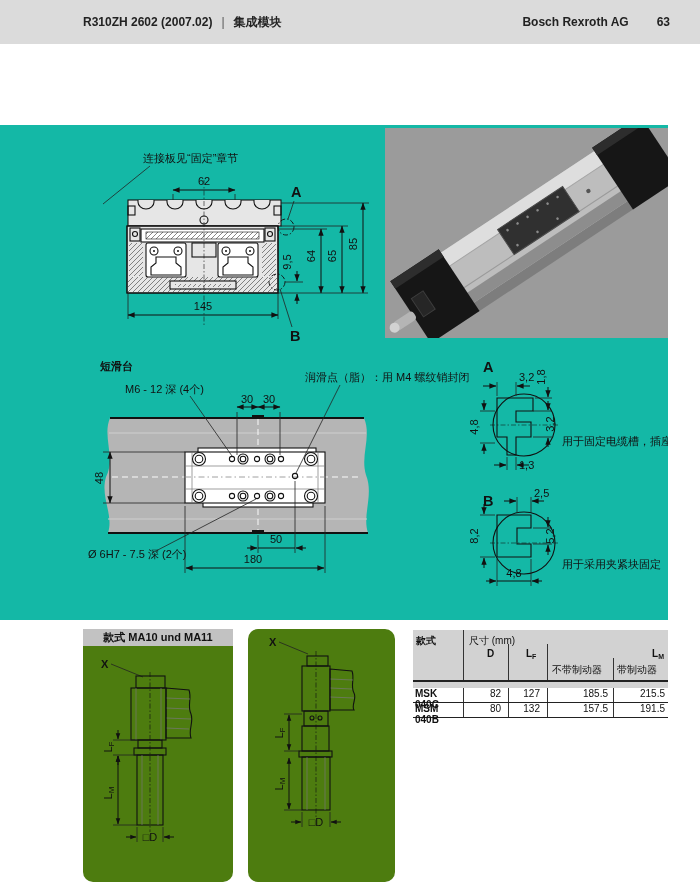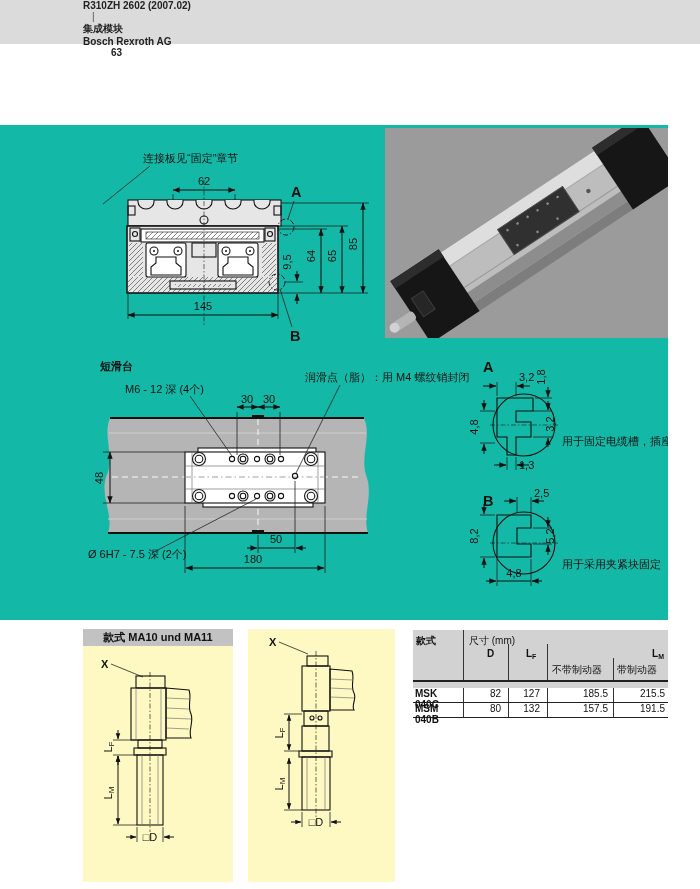--- a/index.html
+++ b/index.html
@@ -1,28 +1,28 @@
 <!DOCTYPE html>
 <html><head>
 <meta charset="utf-8">
 <style>
   html,body{margin:0;padding:0;background:#fff;}
   .page{position:relative;width:700px;height:889px;background:#ffffff;overflow:hidden;
         font-family:"Liberation Sans","DejaVu Sans",sans-serif;color:#1a1a1a;}
   
   .hdr{position:absolute;left:0;top:0;width:700px;height:44px;background:#dbdbdb;
-       display:flex;box-sizing:border-box;padding:0 30px 0 83px;
-       font-size:10px;font-weight:bold;color:#222;flex-direction:column;}
+       display:flex;align-items:center;box-sizing:border-box;padding:0 30px 0 83px;
+       font-size:12px;font-weight:bold;color:#222;}
   .hdr .sep{font-weight:normal;color:#555;margin:0 9px;}
   .hdr .sp{flex:1;}
   .hdr .pg{margin-left:28px;}
   
   .panel{position:absolute;left:0;top:125px;width:668px;height:495px;background:#14b8a6;}
   
-  .vbox{position:absolute;top:629px;background:#fef9c3;}
+  .vbox{position:absolute;top:629px;background:#4d7c0f;border-radius:10px;}
   .vbox .ttl{height:17px;background:#c2c2c2;text-align:center;font-size:11px;font-weight:bold;
              line-height:17px;color:#111;}
   .vb1{left:83px;width:150px;height:253px;}
   .vb2{left:248px;width:147px;height:253px;}
   
   .tbl{position:absolute;left:413px;top:630px;width:255px;font-size:10px;color:#111;}
   .tbl .thead{position:relative;height:58px;background:#d2d2d2;}
   .tbl .thead div{position:absolute;white-space:nowrap;}
   .vline{position:absolute;width:1px;background:#333;}
   .trow{position:relative;height:14px;border-bottom:1.5px solid #222;display:flex;}

